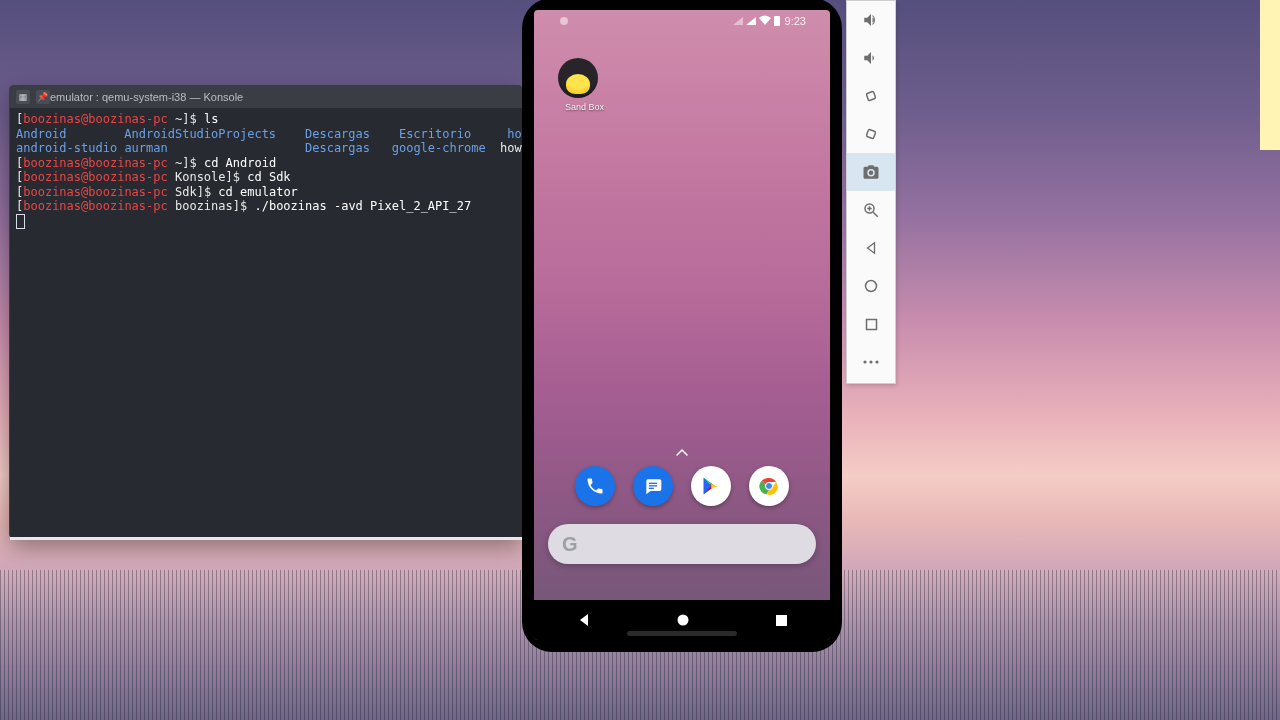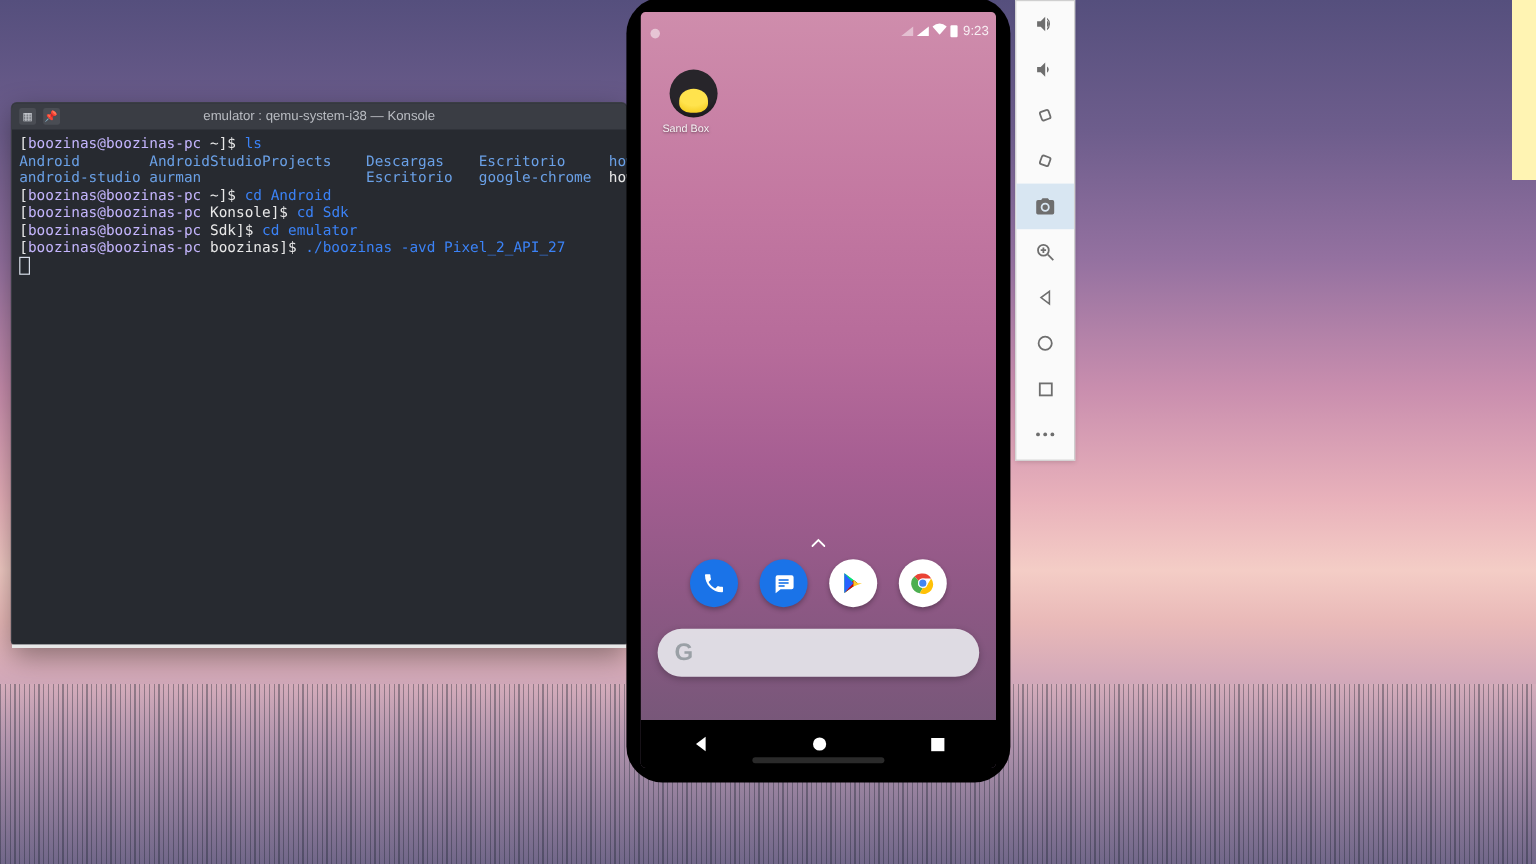--- a/index.html
+++ b/index.html
@@ -22,49 +22,49 @@
   #sticky{position:absolute;top:0;right:0;width:20px;height:150px;background:#fff4b3}
 
   
   #terminal{position:absolute;left:10px;top:86px;width:512px;height:452px;
     background:#272a30;border-radius:4px;box-shadow:0 0 0 1px #3a3d44, 0 8px 24px rgba(0,0,0,.4)}
   #term-titlebar{height:22px;background:#3a3d44;border-radius:4px 4px 0 0;
     display:flex;align-items:center;color:#b9bcc2;font-size:11px}
   #term-titlebar .lefticons{display:flex;gap:6px;padding-left:6px}
   #term-titlebar .ti{width:14px;height:14px;background:#4a4d54;border-radius:2px;
     display:flex;align-items:center;justify-content:center;font-size:9px;color:#cfd2d8}
-  #term-title{flex:1;text-align:center}
+  #term-title{flex:1;}
   #term-body{padding:4px 6px;font-family:"DejaVu Sans Mono",Menlo,Consolas,monospace;
     font-size:12px;line-height:14.5px;white-space:pre;color:#d8dee9}
-  .c-user{color:#c4b5fd}
-  .c-cmd{color:#3b82f6}
+  .c-user{color:#ef4444}
+  .c-cmd{color:#ffffff}
   .c-dir{color:#6aa0e6}
   .c-white{color:#e8e8e8}
   .c-punc{color:#e8e8e8}
   #term-cursor{display:inline-block;width:7px;height:13px;border:1px solid #d8dee9}
   #term-resize{position:absolute;left:0;right:0;bottom:-2px;height:3px;background:#e8e8e8}
 
   
   #phone{position:absolute;left:524px;top:0;width:316px;height:650px;
     background:#000;border-radius:28px;box-shadow:0 0 0 2px #000}
   #phone-screen{position:absolute;left:10px;right:10px;top:10px;bottom:10px;
     border-radius:4px;overflow:hidden;
     background:linear-gradient(to bottom,#cf8dac 0%,#c378a1 25%,#b66b9a 45%,#a65e92 60%,#8d5884 78%,#6f5775 100%)}
   #statusbar{position:absolute;top:0;left:0;right:0;height:22px;
-    display:flex;align-items:flex-end;color:rgba(255,255,255,.85);font-size:11px;padding:0 6px}
+    display:flex;align-items:center;color:rgba(255,255,255,.85);font-size:11px;padding:0 24px}
   #status-dot{width:8px;height:8px;border-radius:50%;background:rgba(255,255,255,.5);margin-left:2px}
   #status-right{margin-left:auto;display:flex;align-items:center;gap:3px}
   .tri{width:0;height:0;border-style:solid}
   .tri.signal{border-width:0 0 8px 10px;border-color:transparent transparent #fff transparent}
   .tri.signal.dim{border-bottom-color:rgba(255,255,255,.45)}
   #status-wifi{display:inline-block}
   #status-batt{width:6px;height:10px;background:#fff;border-radius:1px}
 
   
-  #home-app{position:absolute;left:18px;top:48px;width:52px;text-align:left}
+  #home-app{position:absolute;left:18px;top:48px;width:52px;text-align:right}
   #home-app .icon{width:40px;height:40px;border-radius:50%;margin:0 auto;position:relative;
     background:radial-gradient(circle at 50% 30%, #27252a 0 60%, #0e0d10 100%);overflow:hidden}
   #home-app .icon::after{content:"";position:absolute;left:8px;bottom:4px;width:24px;height:20px;
     background:radial-gradient(circle at 50% 0%, #ffe34d 0 60%, #f1c40f 100%);
     border-radius:50% 50% 40% 40%}
   #home-app-label{color:rgba(255,255,255,.9);font-size:9px;margin-top:4px;text-shadow:0 1px 2px rgba(0,0,0,.5)}
 
   
   #drawer-arrow{position:absolute;left:50%;top:436px;transform:translateX(-50%);
     width:12px;height:12px;display:flex;align-items:center;justify-content:center}
@@ -105,21 +105,21 @@
     <div id="term-titlebar">
       <div class="lefticons">
         <span class="ti">▦</span>
         <span class="ti">📌</span>
       </div>
       <span id="term-title">emulator : qemu-system-i38 — Konsole</span>
       <span style="width:40px"></span>
     </div>
     <div id="term-body"><span class="c-punc">[</span><span class="c-user">boozinas@boozinas-pc</span> <span class="c-white">~</span><span class="c-punc">]</span><span class="c-white">$</span> <span class="c-cmd">ls</span>
 <span class="c-dir">Android        AndroidStudioProjects    Descargas    Escritorio     howdy</span>
-<span class="c-dir">android-studio </span><span class="c-dir">aurman                   </span><span class="c-dir">Escritorio   </span><span class="c-dir">google-chrome  </span><span class="c-white">howdy.tar.gz</span>
+<span class="c-dir">android-studio </span><span class="c-dir">aurman                   </span><span class="c-dir">Descargas   </span><span class="c-dir">google-chrome  </span><span class="c-white">howdy.tar.gz</span>
 <span class="c-punc">[</span><span class="c-user">boozinas@boozinas-pc</span> <span class="c-white">~</span><span class="c-punc">]</span><span class="c-white">$</span> <span class="c-cmd">cd Android</span>
 <span class="c-punc">[</span><span class="c-user">boozinas@boozinas-pc</span> <span class="c-white">Konsole</span><span class="c-punc">]</span><span class="c-white">$</span> <span class="c-cmd">cd Sdk</span>
 <span class="c-punc">[</span><span class="c-user">boozinas@boozinas-pc</span> <span class="c-white">Sdk</span><span class="c-punc">]</span><span class="c-white">$</span> <span class="c-cmd">cd emulator</span>
 <span class="c-punc">[</span><span class="c-user">boozinas@boozinas-pc</span> <span class="c-white">boozinas</span><span class="c-punc">]</span><span class="c-white">$</span> <span class="c-cmd">./boozinas -avd Pixel_2_API_27</span>
 <span id="term-cursor"></span></div>
     <div id="term-resize"></div>
   </div>
 
   <div id="phone">
     <div id="phone-screen">

